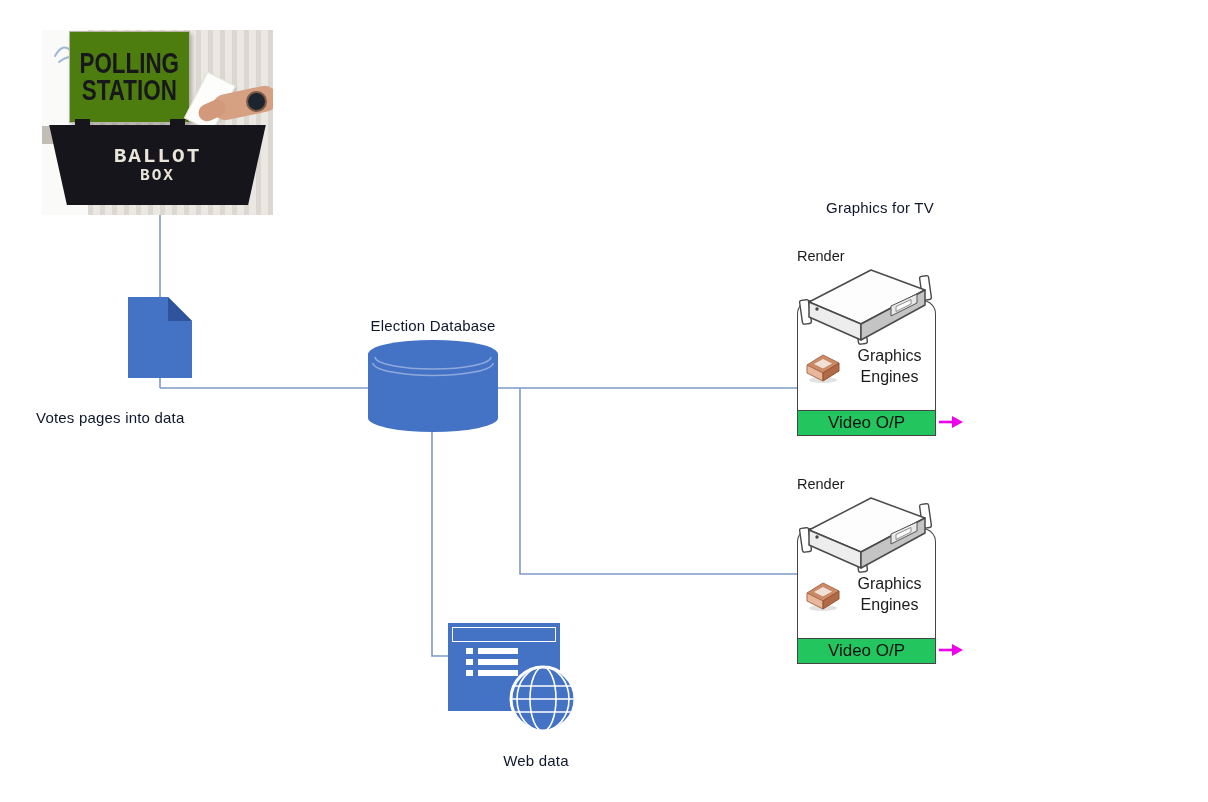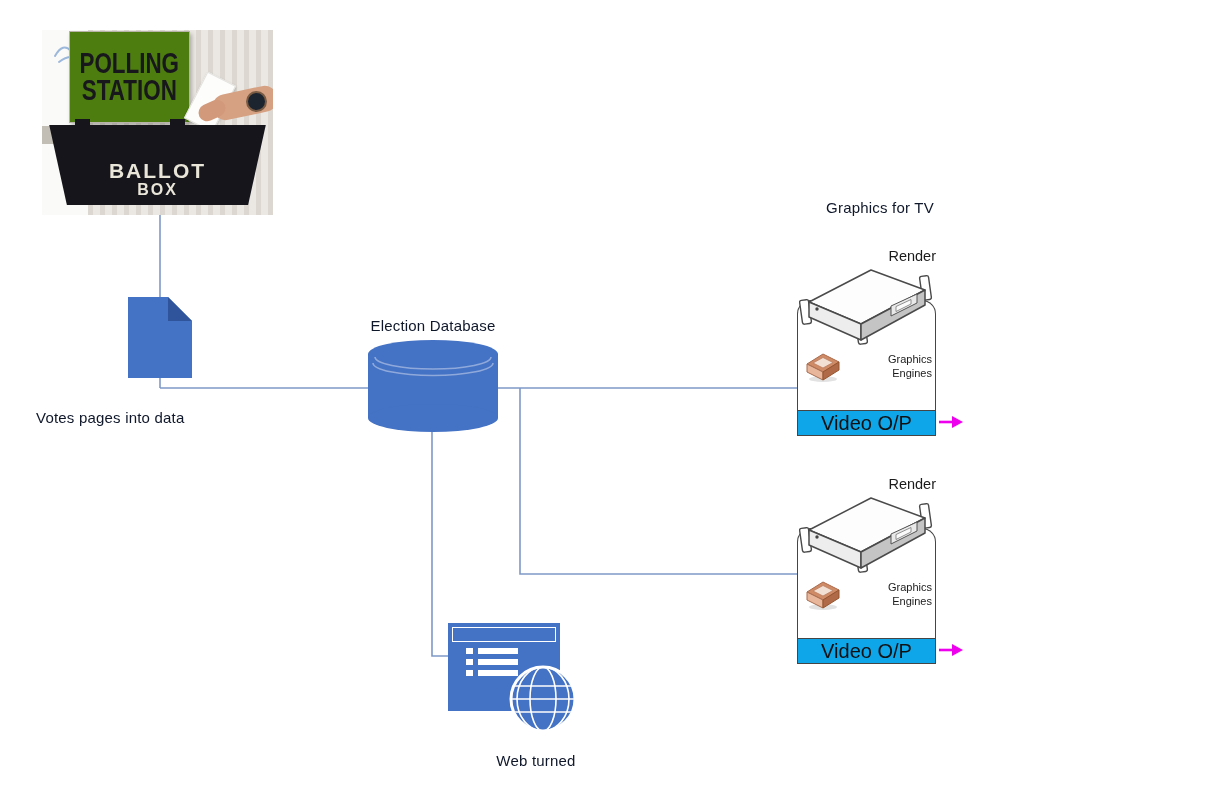--- a/index.html
+++ b/index.html
@@ -31,41 +31,41 @@
   .arm{position:absolute;left:170px;top:60px;width:66px;height:26px;background:#d6a183;
         border-radius:13px;transform:rotate(-12deg);}
   .hand{position:absolute;left:156px;top:72px;width:28px;height:17px;background:#d29a7b;
         border-radius:9px;transform:rotate(-25deg);}
   .watch{position:absolute;left:204px;top:61px;width:17px;height:17px;border-radius:50%;
         background:#1c2430;border:2px solid #7a5b43;}
   .latch{position:absolute;width:15px;height:7px;background:#15151b;top:89px;}
   .ballot-box{position:absolute;left:5px;top:95px;width:221px;height:80px;background:#15151b;
         clip-path:polygon(1% 0,99% 0,91% 100%,9% 100%);
         display:flex;flex-direction:column;align-items:center;justify-content:flex-end;
-        padding-bottom:6px;box-sizing:border-box;}
+        padding-bottom:20px;box-sizing:border-box;font-family:Liberation Mono, monospace;}
   .box-text{font-weight:700;font-size:21px;letter-spacing:2px;line-height:1.05;color:#e9e5d8;text-align:center;}
   .box-text.small{font-size:16px;}
 
   
   .doc{position:absolute;left:128px;top:297px;width:64px;height:81px;z-index:2;}
   .doc-body{position:absolute;inset:0;background:#4472C4;
         clip-path:polygon(0 0,62.5% 0,100% 29.6%,100% 100%,0 100%);}
   .doc-fold{position:absolute;left:40px;top:0;width:24px;height:24px;background:#2F549B;
         clip-path:polygon(0 0,100% 100%,0 100%);}
 
   
   .render-group{position:absolute;left:797px;width:139px;z-index:2;}
-  .render-title{position:absolute;top:-52px;left:0;width:100%;text-align:right;
+  .render-title{position:absolute;top:-52px;left:0;width:100%;text-align:left;
         font-size:14.5px;color:#1b1b1b;}
   .render-box{position:relative;height:110px;background:#fff;border:1.5px solid #454545;
         border-bottom:none;border-radius:14px 14px 0 0;box-sizing:border-box;}
   .engines-row{position:absolute;left:5px;right:3px;top:45px;display:flex;align-items:center;gap:4px;}
-  .engines-label{flex:1;text-align:right;font-size:11px;line-height:1.3;color:#1b1b1b;}
-  .video-box{height:24px;background:#0ea5e9;border:1.5px solid #454545;box-sizing:content-box;
-        text-align:center;font-size:20px;line-height:24px;color:#111;}
+  .engines-label{flex:1;text-align:center;font-size:16px;line-height:1.3;color:#1b1b1b;}
+  .video-box{height:24px;background:#22c55e;border:1.5px solid #454545;box-sizing:content-box;
+        text-align:center;font-size:17px;line-height:24px;color:#111;}
   .server{position:absolute;top:-36px;left:2px;}
 
   
   .web-window{position:absolute;left:448px;top:623px;width:112px;height:88px;background:#4472C4;z-index:2;}
   .web-titlebar{position:absolute;left:4px;top:4px;right:4px;height:13px;border:1.5px solid #fff;}
   .web-row{position:absolute;display:flex;align-items:center;gap:5px;}
   .web-bullet{width:7px;height:6px;background:#fff;}
   .web-bar{width:40px;height:6px;background:#fff;}
   .web-globe{position:absolute;left:508px;top:664px;z-index:3;}
 </style>
@@ -122,21 +122,21 @@
   </div>
 
   <div class="doc">
     <div class="doc-body"></div>
     <div class="doc-fold"></div>
   </div>
 
   <div class="blue-label" style="left:36px;top:409px;">Votes pages into data</div>
   <div class="blue-label center" style="left:352px;top:303px;width:162px;margin-top:14px;">Election Database</div>
   <div class="blue-label center" style="left:810px;top:199px;width:140px;">Graphics for TV</div>
-  <div class="blue-label center" style="left:466px;top:752px;width:140px;">Web turned</div>
+  <div class="blue-label center" style="left:466px;top:752px;width:140px;">Web data</div>
 
   <div class="render-group" style="top:300px;">
     <div class="render-title">Render</div>
     <div class="render-box">
       <div class="engines-row">
         <svg width="40" height="40" viewBox="0 0 40 40">
           <ellipse cx="20" cy="33" rx="14" ry="3" fill="#e2e2e2"></ellipse>
           <polygon points="4,18 20,8 36,16 20,26" fill="#cf8a66" stroke="#a96b4d" stroke-width="1"></polygon>
           <polygon points="10,17 20,11.5 30,16.5 20,22" fill="#f3e0d4" stroke="#b97e5f" stroke-width=".8"></polygon>
           <polygon points="4,18 20,26 20,34 4,26" fill="#e8b79b" stroke="#a96b4d" stroke-width="1"></polygon>

